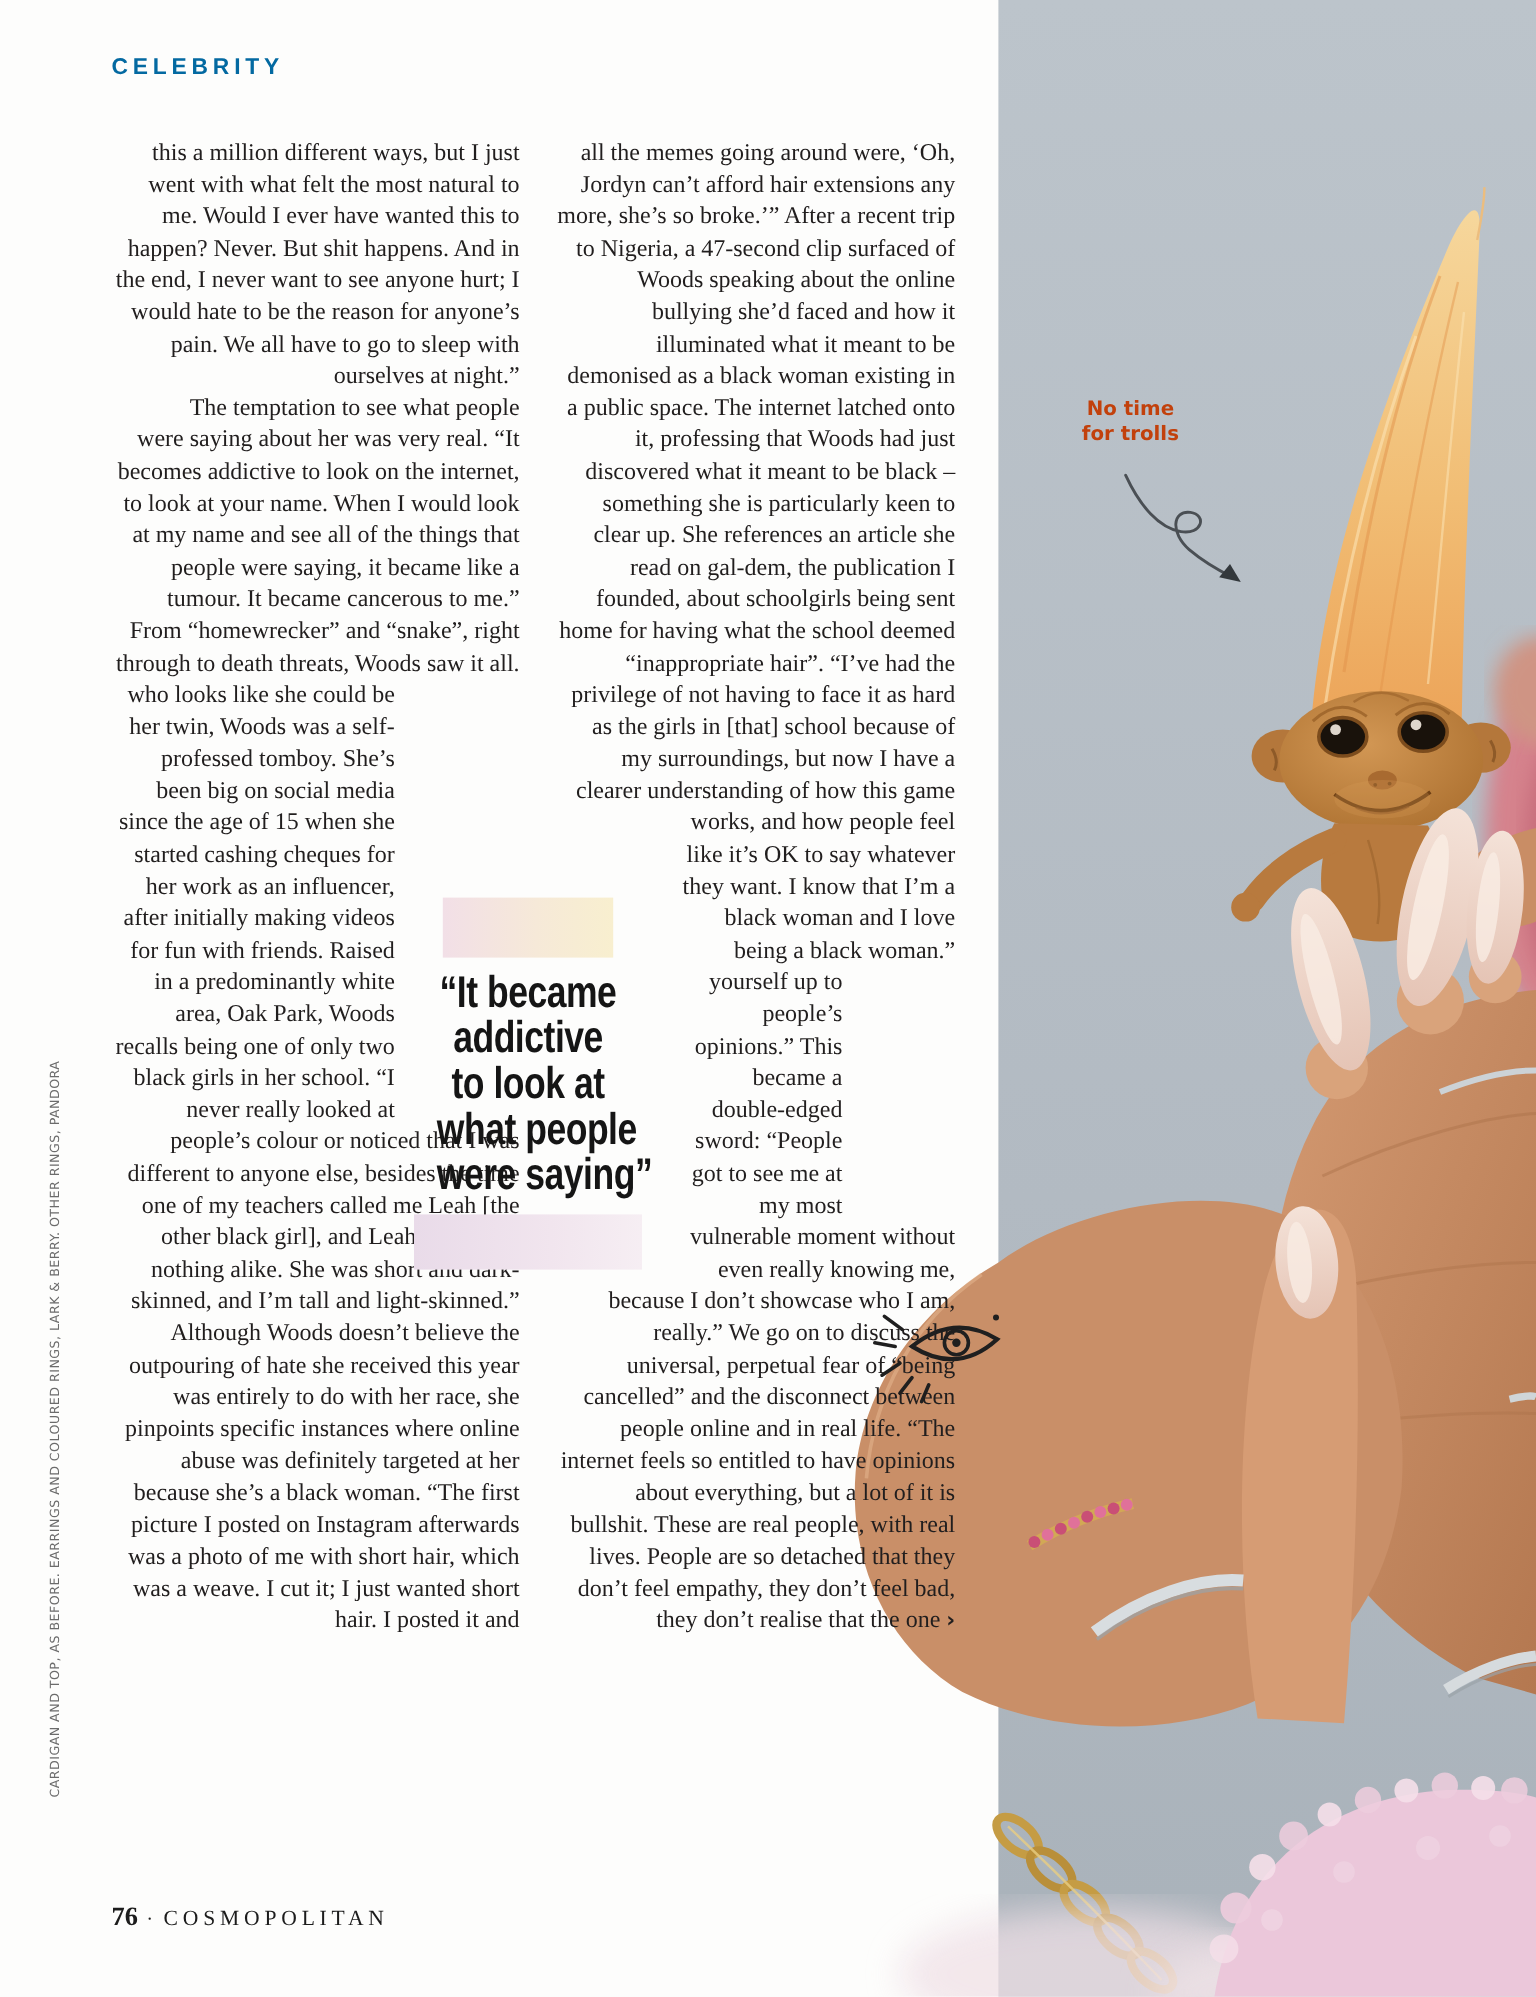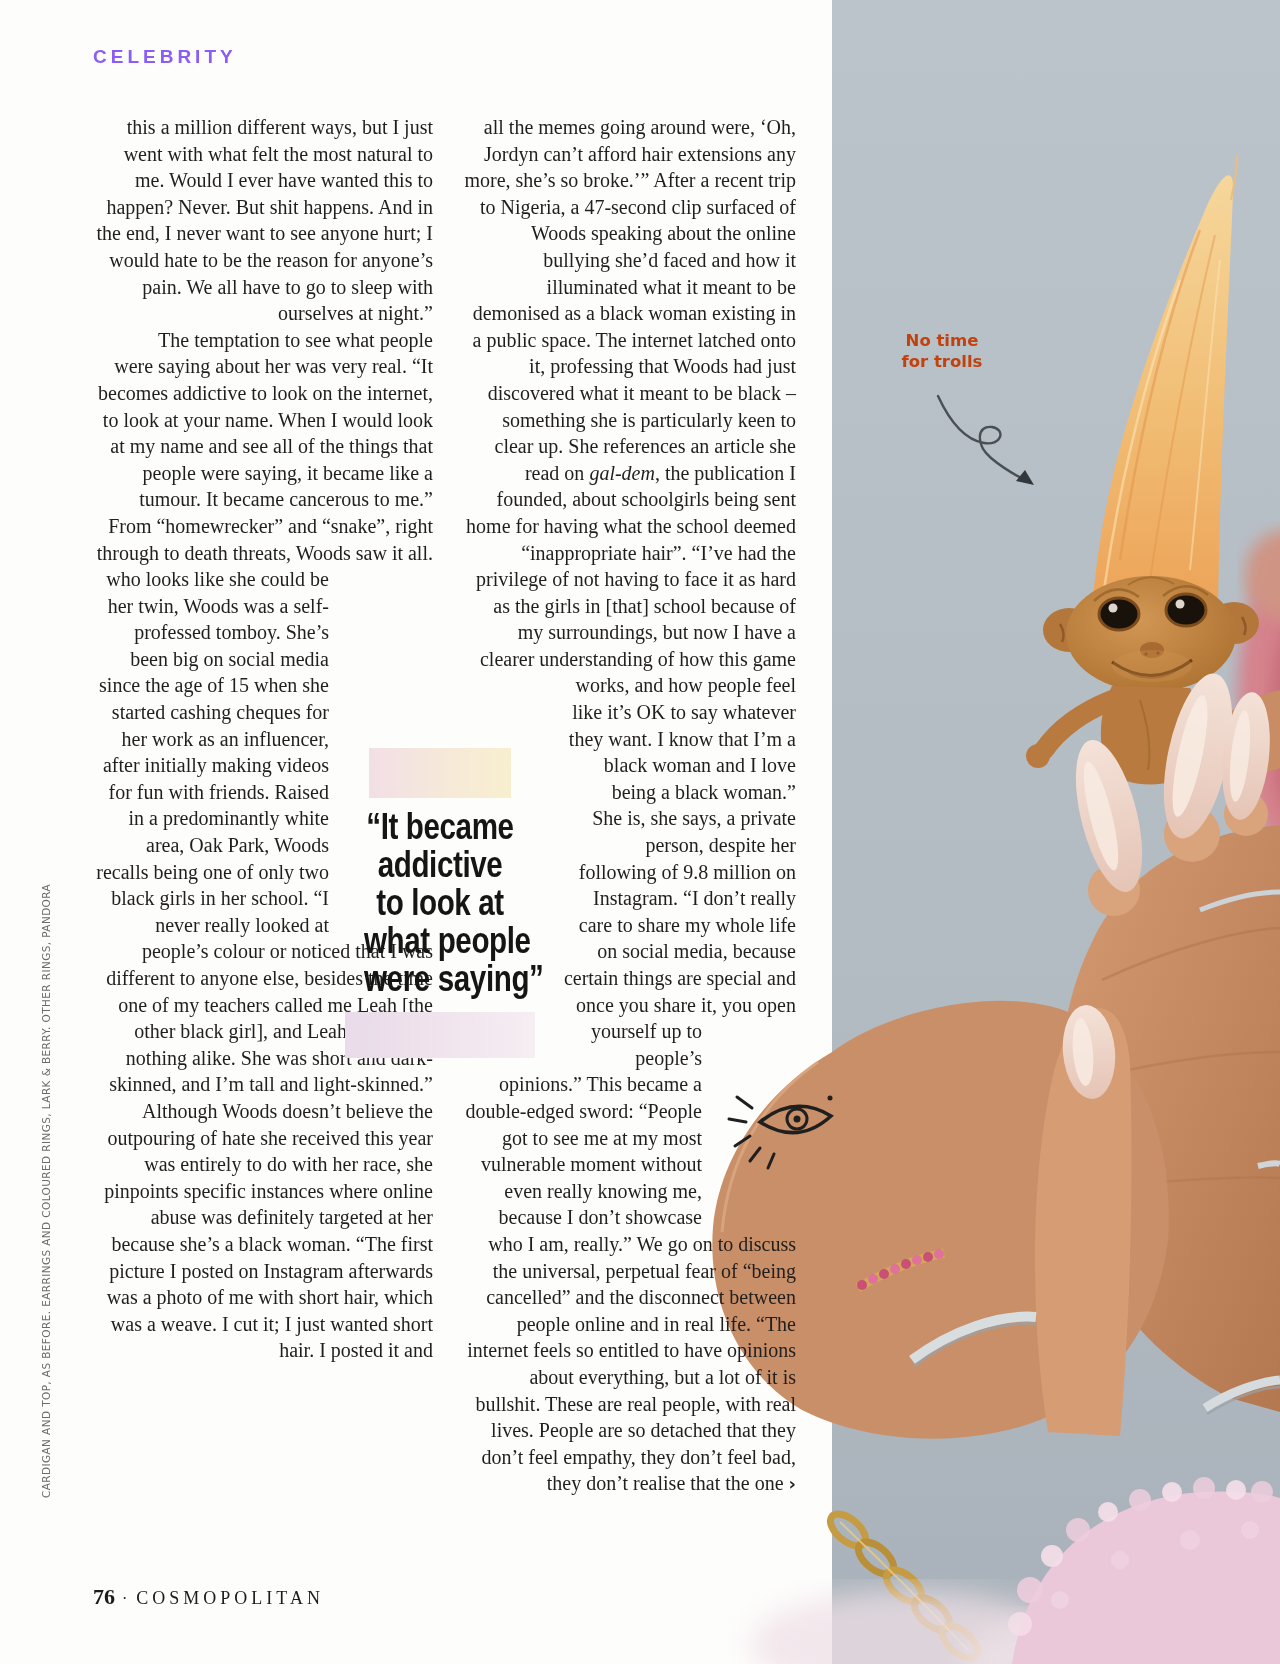--- a/index.html
+++ b/index.html
@@ -1,31 +1,31 @@
 <!DOCTYPE html>
 <html><head>
 <meta charset="utf-8">
 <style>
   * { margin:0; padding:0; box-sizing:border-box; }
   html,body { width:1280px; height:1664px; }
   body { position:relative; background:#fdfdfc; font-family:"Liberation Serif", serif; color:#211e1e; overflow:hidden; }
 
   
   .kicker { position:absolute; left:93px; top:46px; font-family:"Liberation Sans", sans-serif;
-            font-weight:700; font-size:19px; letter-spacing:4px; color:#8b5cf6; }
+            font-weight:700; font-size:19px; letter-spacing:4px; color:#0369a1; }
 
   
   .col { position:absolute; top:114px; font-size:20px; line-height:26.6px; text-align:right; z-index:2; }
   #col1 { left:95px;  width:338px; }
   #col2 { left:463px; width:333px; }
   .col p { margin:0; }
   .indent { text-indent:20px; }
   .sect-gap { margin-top:26px !important; }
   .smallcaps { font-variant:small-caps; letter-spacing:0.6px; }
-  .ital { font-style:italic; }
+  .ital { }
   .cont-mark { font-weight:700; font-family:"DejaVu Sans", sans-serif; font-size:18px; }
 
   
   .sp { display:block; }
   .sp-r1 { float:right; width:96px; height:350px; margin-left:8px; }
   .sp-l1 { float:left;  width:92px; height:362px; margin-right:8px; }
   .sp-r2 { float:right; width:86px; height:205px; margin-left:8px; }
 
   
   .pullquote { position:absolute; left:345px; top:748px; width:190px; z-index:3; text-align:center; }
@@ -63,21 +63,20 @@
 <div id="col1" class="col">
   <p><span>this a million different ways, but I just went with what felt the most natural to me. Would I ever have wanted this to happen? Never. But shit happens. And in the end, I never want to see anyone hurt; I would hate to be the reason for anyone’s pain. We all have to go to sleep with ourselves at night.”</span></p>
   <p class="indent"><span>The temptation to see what people were saying about her was very real. “It becomes addictive to look on the internet, to look at your name. When I would look at my name and see all of the things that people were saying, it became like a tumour. It became cancerous to me.” From “homewrecker” and “snake”, right through to death threats, Woods saw it all.</span></p>
   <p><span class="sp sp-r1"></span><span>who looks like she could be her twin, Woods was a self-professed tomboy. She’s been big on social media since the age of 15 when she started cashing cheques for her work as an influencer, after initially making videos for fun with friends. Raised in a predominantly white area, Oak Park, Woods recalls being one of only two black girls in her school. “I never really looked at people’s colour or noticed that I was different to anyone else, besides the time one of my teachers called me Leah [the other black girl], and Leah and I look nothing alike. She was short and dark-skinned, and I’m tall and light-skinned.”</span></p>
   <p class="indent"><span>Although Woods doesn’t believe the outpouring of hate she received this year was entirely to do with her race, she pinpoints specific instances where online abuse was definitely targeted at her because she’s a black woman. “The first picture I posted on Instagram afterwards was a photo of me with short hair, which was a weave. I cut it; I just wanted short hair. I posted it and</span></p>
 </div>
 
 <div id="col2" class="col">
   <p><span>all the memes going around were, ‘Oh, Jordyn can’t afford hair extensions any more, she’s so broke.’” After a recent trip to Nigeria, a 47-second clip surfaced of Woods speaking about the online bullying she’d faced and how it illuminated what it meant to be demonised as a black woman existing in a public space. The internet latched onto it, professing that Woods had just discovered what it meant to be black – something she is particularly keen to clear up. She references an article she read on </span><span class="ital">gal-dem</span><span>, the publication I founded, about schoolgirls being sent home for having what the school deemed “inappropriate hair”. “I’ve had the privilege of not having to face it as hard as the girls in [that] school because of my surroundings, but now I have a clearer understanding of how this game works, and how people feel</span></p>
   <p><span class="sp sp-l1"></span><span>like it’s OK to say whatever they want. I know that I’m a black woman and I love being a black woman.”</span></p>
-  <p class="indent"><span>She is, she says, a private person, despite her following of 9.8 million on Instagram. “I don’t really care to share my whole life on social media, because certain things are special and once you share it, you open</span></p>
   <p><span class="sp sp-r2"></span><span>yourself up to people’s opinions.” This became a double-edged sword: “People got to see me at my most vulnerable moment without even really knowing me, because I don’t showcase who I am, really.” We go on to discuss the universal, perpetual fear of “being cancelled” and the disconnect between people online and in real life. “The internet feels so entitled to have opinions about everything, but a lot of it is bullshit. These are real people, with real lives. People are so detached that they don’t feel empathy, they don’t feel bad, they don’t realise that the one </span><span class="cont-mark">›</span></p>
 </div>
 
 <div class="pullquote">
   <div class="pq-bar pq-bar-top"></div>
   <div class="pq-text">
     <div class="pq-line">“It became</div>
     <div class="pq-line">addictive</div>
     <div class="pq-line">to look at</div>
     <div class="pq-line">what people</div>

